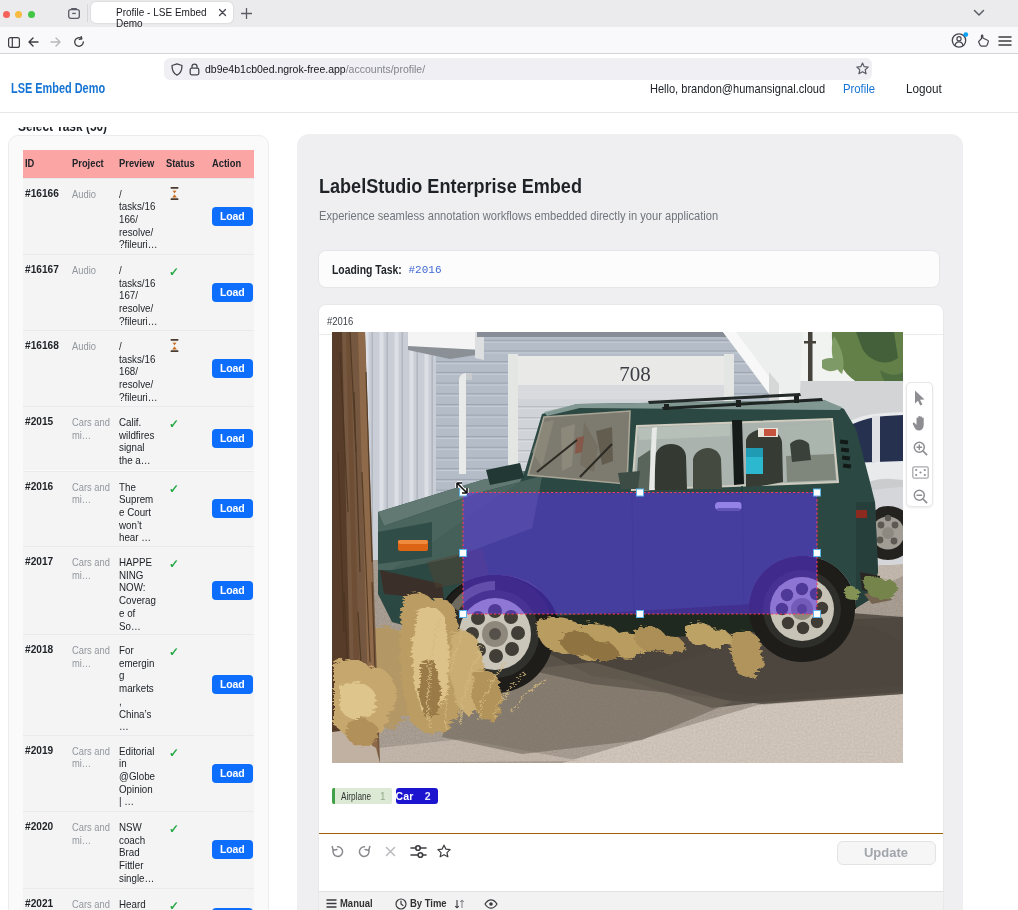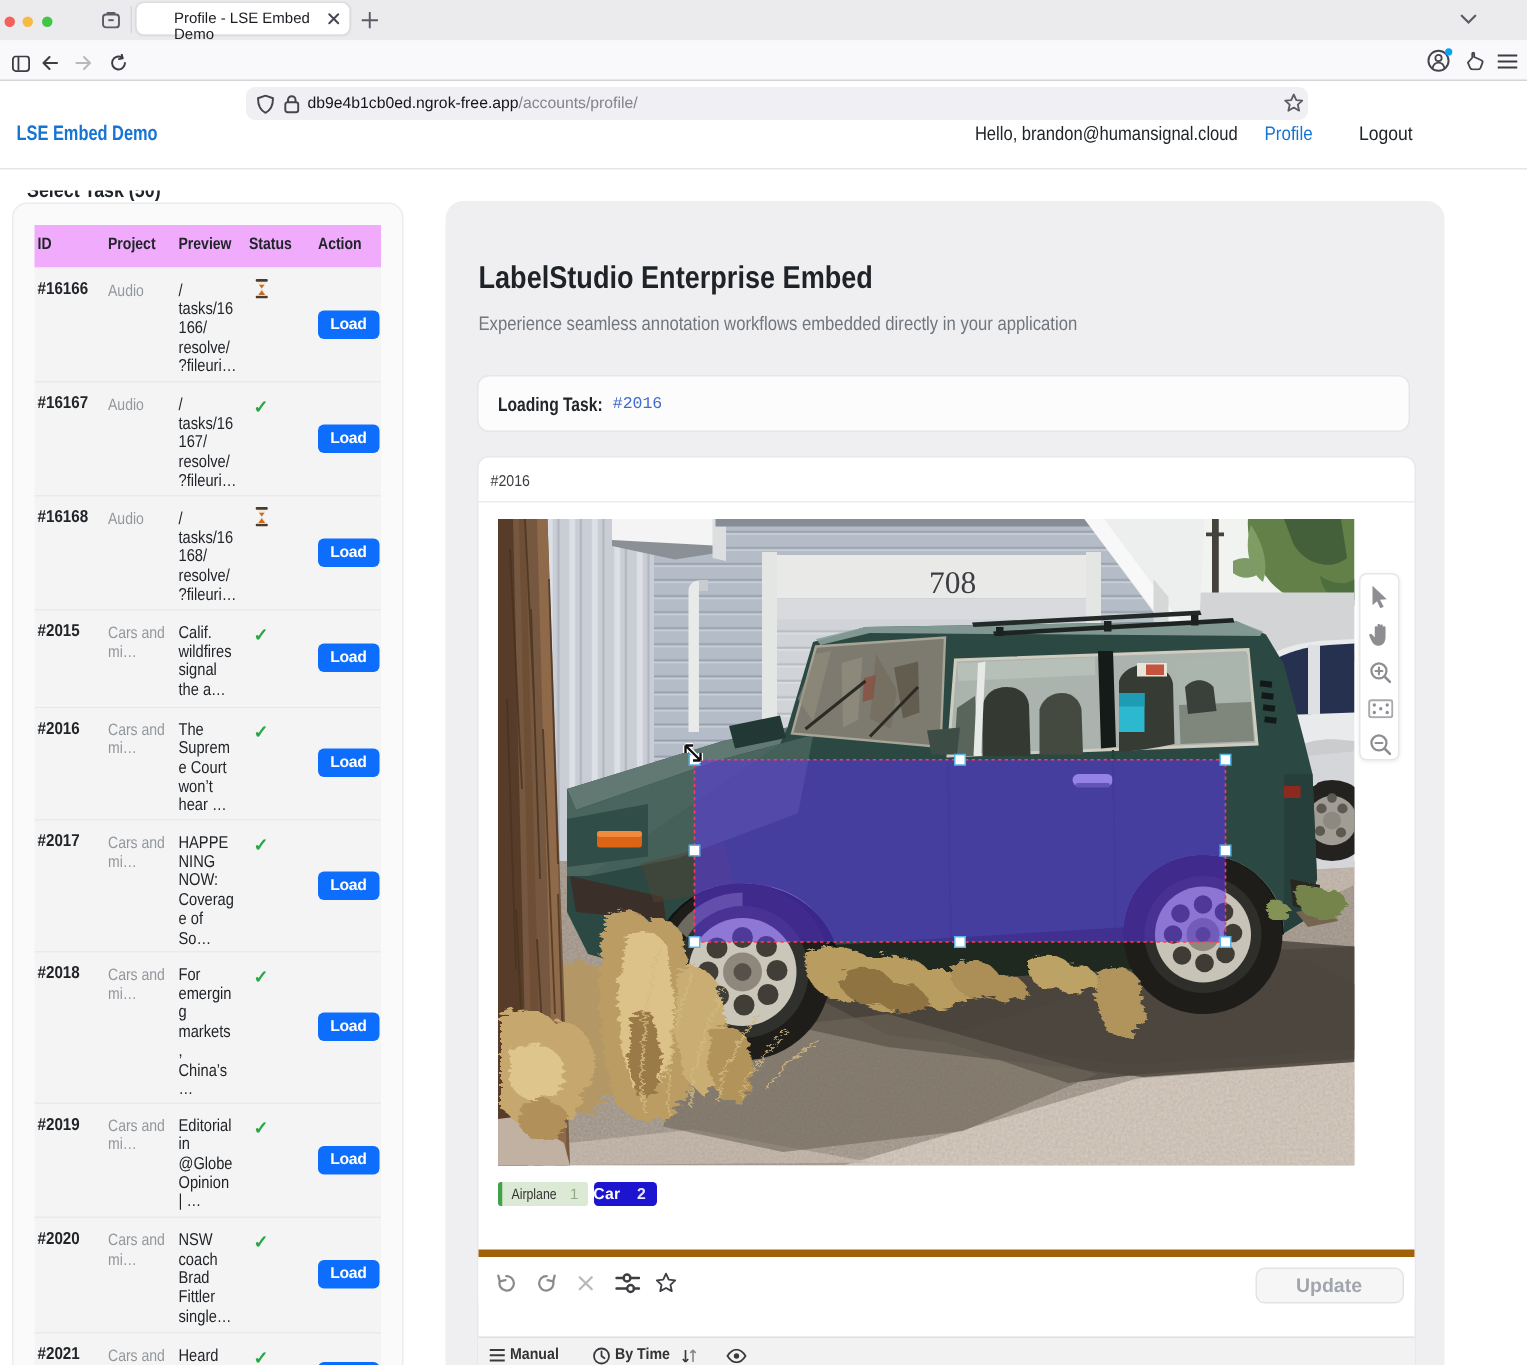--- a/index.html
+++ b/index.html
@@ -27,21 +27,21 @@
 #logout { position:absolute; left:906px; top:81px; font-size:13px; color:#212529; transform:scaleX(0.9); transform-origin:left; }
 #hdiv { position:absolute; left:0; top:112px; width:1018px; height:1px; background:#e4e6e9; }
 
 
 #seltask { position:absolute; left:18px; top:118px; font-size:14px; font-weight:700; color:#212529; transform:scaleX(0.85); transform-origin:left; white-space:nowrap;
   clip-path: inset(9px 0 0 0); }
 #leftcard { position:absolute; left:8px; top:135px; width:260.5px; height:790px;
   background:#fafafa; border:1px solid #ececee; border-radius:10px; overflow:hidden; }
 #ltable { position:absolute; left:14px; top:13.5px; width:230.5px; }
 .throw { position:absolute; left:0; width:230.5px; background:#f4f4f5; border-top:1px solid #eaeaec; }
-.thead { position:absolute; left:0; top:0; height:28px; width:230.5px; background:#f0abfc; }
+.thead { position:absolute; left:0; top:0; height:28px; width:230.5px; background:#fca5a5; }
 .hc { position:absolute; top:7px; font-size:11px; font-weight:700; color:#212529; transform:scaleX(0.85); transform-origin:left; }
 .cid { position:absolute; left:2px; top:8px; font-size:11.5px; font-weight:700; color:#212529; transform:scaleX(0.88); transform-origin:left; }
 .cproj { position:absolute; left:49px; top:9px; font-size:11px; color:#92979c; line-height:12.8px; white-space:pre-line; transform:scaleX(0.85); transform-origin:left; }
 .cprev { position:absolute; left:95.5px; top:9px; font-size:11.5px; color:#212529; line-height:12.7px; white-space:pre-line; transform:scaleX(0.85); transform-origin:left; }
 .cstat { position:absolute; left:140px; top:7px; width:22px; text-align:center; }
 .loadbtn { position:absolute; left:189px; top:50%; margin-top:-9.5px; width:40.5px; height:19px;
   background:#0d6efd; border-radius:4px; color:#fff; font-size:10.5px; font-weight:700;
   text-align:center; line-height:19px; letter-spacing:-0.2px; }
 .chk { color:#27a844; font-size:12px; font-weight:700; }
 
@@ -51,32 +51,32 @@
 #h1 { position:absolute; left:21.5px; top:40px; font-size:21px; font-weight:700; color:#1f2327; transform:scaleX(0.86); transform-origin:left; white-space:nowrap; }
 #sub { position:absolute; left:21.5px; top:74px; font-size:13px; color:#70767c; transform:scaleX(0.855); transform-origin:left; white-space:nowrap; }
 #loadbox { position:absolute; left:20.5px; top:116px; width:622.5px; height:38px;
   background:#fcfcfd; border:1px solid #e6e6e9; border-radius:8px; }
 #loadbox .a { position:absolute; left:13.5px; top:11px; font-size:13px; font-weight:700; color:#212529; transform:scaleX(0.8); transform-origin:left; white-space:nowrap; }
 #loadbox .b { position:absolute; left:90px; top:13px; font-family:"Liberation Mono",monospace; font-size:11px; color:#4169cf; }
 #taskcard { position:absolute; left:20.5px; top:170px; width:626px; height:630px;
   background:#fff; border:1px solid #e8e8ea; border-radius:8px; }
 #taskhead { position:absolute; left:0; top:0; width:624px; height:29.5px; border-bottom:1px solid #ececef; }
 #taskhead .t { position:absolute; left:8px; top:10px; font-size:10.5px; color:#3a3f44; transform:scaleX(0.9); transform-origin:left; }
-#photo { position:absolute; left:13px; top:41px; width:571px; height:431px; }
+#photo { position:absolute; left:13px; top:27px; width:571px; height:431px; }
 #lstoolbar { position:absolute; left:587px; top:77px; width:27px; height:125px; background:#fff;
   border:1px solid #e7e7ea; border-radius:5px; box-shadow:0 1px 3px rgba(0,0,0,.08); }
 .pillA { position:absolute; left:13px; top:483px; width:60px; height:15.5px; background:#dcead5;
   border-left:3px solid #41a148; border-radius:2px; }
 .pillA .t { position:absolute; left:6px; top:2.5px; font-size:10px; color:#333; transform:scaleX(0.82); transform-origin:left; white-space:nowrap; }
 .pillA .n { position:absolute; right:6px; top:2.5px; font-size:10px; color:#93ab88; }
 .pillB { position:absolute; left:77px; top:483px; width:42px; height:15.5px; background:#1d14cf; border-radius:3px; }
 .pillB .t { position:absolute; left:0; top:2px; font-size:10.5px; font-weight:700; color:#fff; letter-spacing:.2px;text-align:center; }
 .pillB .n { position:absolute; right:7px; top:2px; font-size:10.5px; font-weight:700; color:#e8e8ff; }
 #lsbar { position:absolute; left:0; top:528px; width:624px; height:35px; background:#fff;
-  border-top:5px solid #a16207; }
+  border-top:1px solid #a16207; }
 #updbtn { position:absolute; left:518px; top:7px; width:99px; height:24px; background:#f6f6f7;
   border:1px solid #e3e3e6; border-radius:6px; color:#a0a6ac; font-size:13px; font-weight:700;
   text-align:center; line-height:22px; }
 #lstabs { position:absolute; left:0; top:563px; width:624px; height:23px; background:#ededee;
   border-top:1px solid #dcdce0; }
 #tabActive { position:absolute; left:6px; top:-1px; width:63px; height:24px; background:#fff;
   border:1px solid #d8d8dc; border-bottom:none; }
 #tabActive span { position:absolute; left:13px; top:5px; font-size:11.5px; font-weight:700; color:#333; transform:scaleX(0.85); transform-origin:left; white-space:nowrap; }
 .tabl { position:absolute; top:5px; font-size:11.5px; font-weight:700; color:#3c4146; transform:scaleX(0.85); transform-origin:left; white-space:nowrap; }
 #lsbottom { position:absolute; left:0; top:586px; width:624px; height:43px; background:#f2f2f3;

